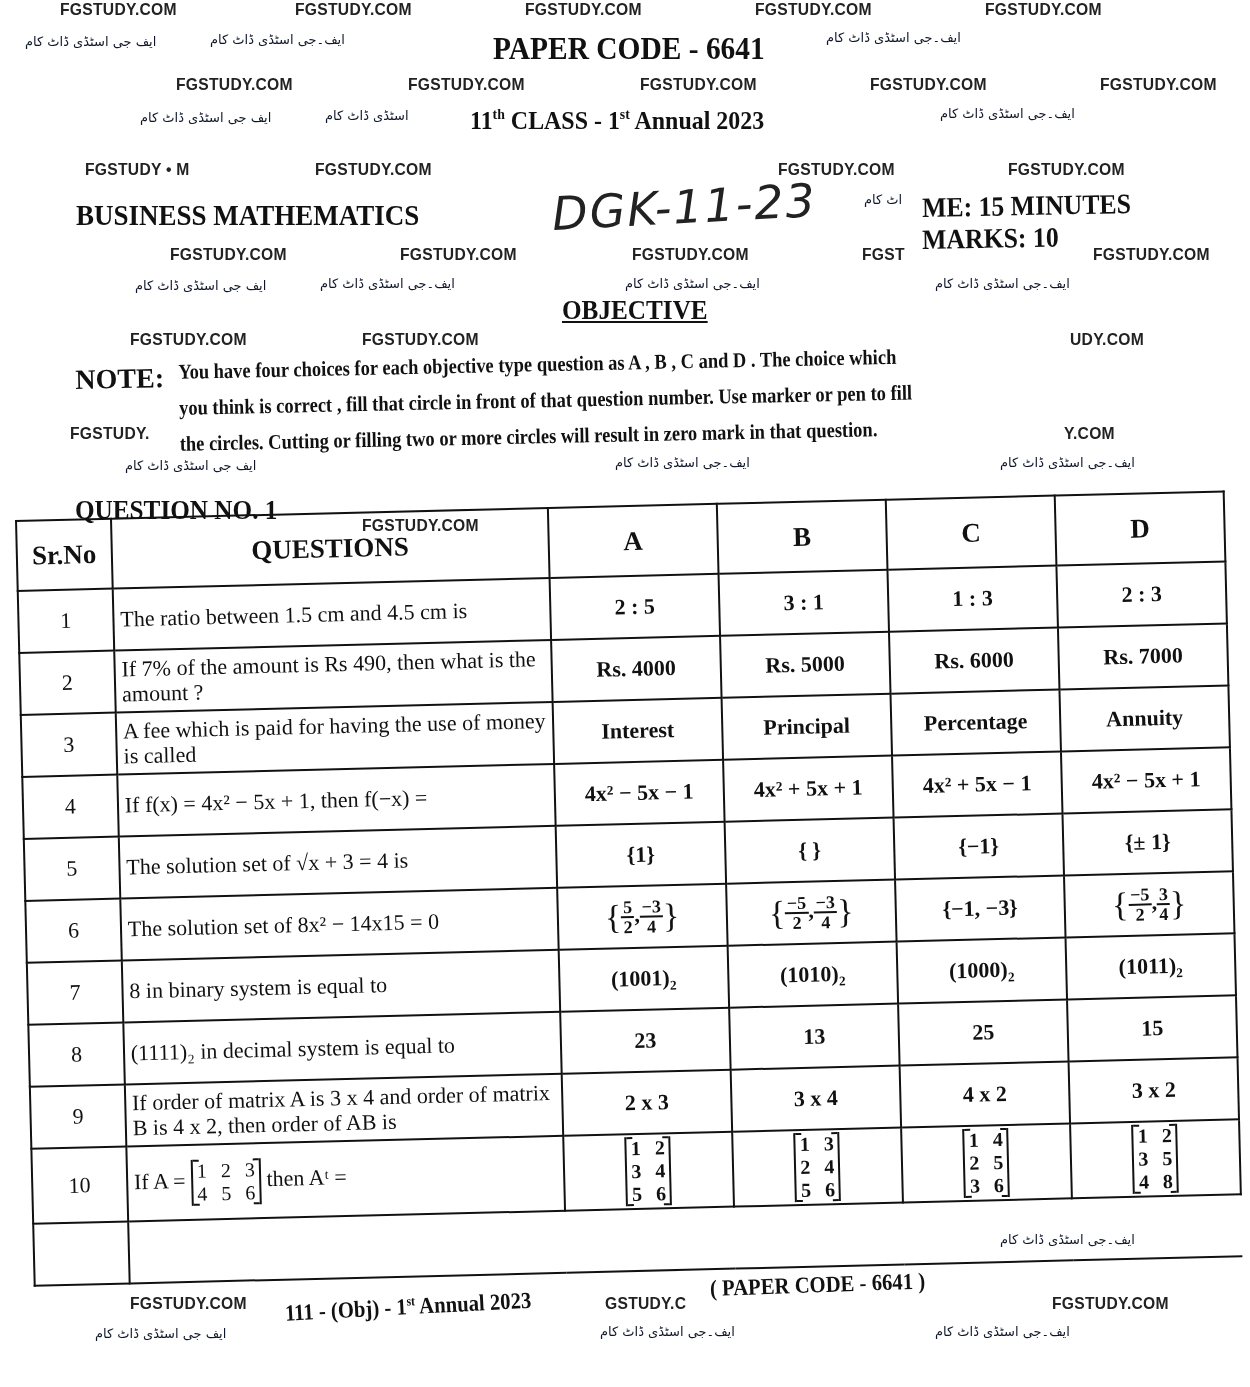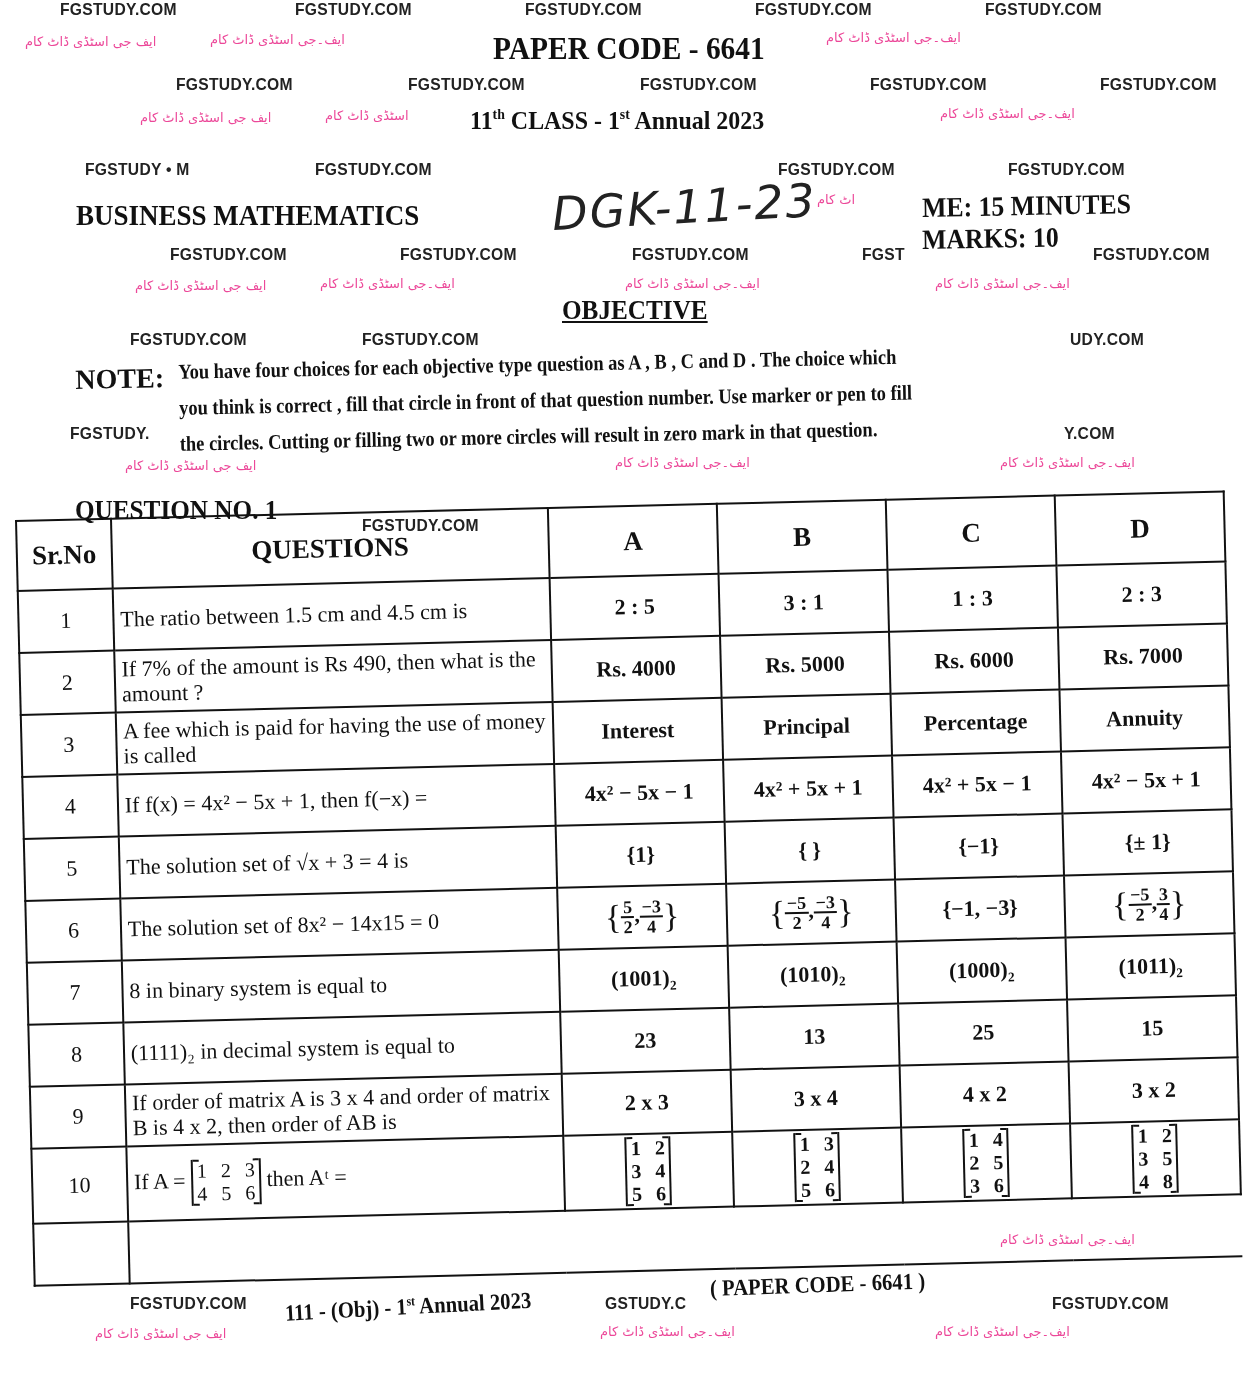--- a/index.html
+++ b/index.html
@@ -1,18 +1,18 @@
 <!DOCTYPE html>
 <html><head>
 <meta charset="utf-8">
 <style>
   html, body { margin:0; padding:0; background:#ffffff; }
   body { width:1250px; height:1387px; position:relative; overflow:hidden; color:#111; font-family:"Liberation Serif", serif; }
   .wm { position:absolute; font-family:"Liberation Sans", sans-serif; font-weight:bold; font-size:17px; color:#222; letter-spacing:0.3px; transform:scaleX(0.92); transform-origin:left; white-space:nowrap; }
-  .ur { position:absolute; font-family:"DejaVu Sans", sans-serif; font-size:13px; color:#ec4899; white-space:nowrap; direction:rtl; }
+  .ur { position:absolute; font-family:"DejaVu Sans", sans-serif; font-size:13px; color:#0f172a; white-space:nowrap; direction:rtl; }
   .title { position:absolute; font-family:"Liberation Serif", serif; font-weight:bold; white-space:nowrap; color:#111; }
   .hand { position:absolute; font-family:"DejaVu Sans", sans-serif; font-style:italic; font-size:46px; font-weight:300; color:#222; transform:rotate(-3deg); letter-spacing:2px; }
   .note { position:absolute; left:75px; top:360px; width:1040px; transform:rotate(-1.2deg); transform-origin:left top; }
   .note-label { font-family:"Liberation Serif", serif; font-weight:bold; font-size:28px; position:absolute; left:0; top:4px; }
   .note-line { position:absolute; left:103px; font-family:"Liberation Serif", serif; font-weight:bold; font-size:21px; white-space:nowrap; transform:scaleX(0.88); transform-origin:left; }
   .sheet { position:absolute; left:15px; top:520px; width:1215px; transform:rotate(-1.4deg); transform-origin:left top; }
   table.q { border-collapse:collapse; width:1210px; font-family:"Liberation Serif", serif; }
   table.q td, table.q th { border:2px solid #111; padding:2px 6px; vertical-align:middle; }
   table.q th { font-weight:bold; font-size:27px; height:64px; }
   table.q td { height:56px; font-size:22px; }
@@ -57,21 +57,21 @@
 </div>
 <div class="ur" style="left:940px;top:106px">ایف۔جی اسٹڈی ڈاٹ کام</div>
 
 <div class="wm" style="left:85px;top:160px">FGSTUDY • M</div>
 <div class="wm" style="left:315px;top:160px">FGSTUDY.COM</div>
 <div class="wm" style="left:778px;top:160px">FGSTUDY.COM</div>
 <div class="wm" style="left:1008px;top:160px">FGSTUDY.COM</div>
 
 <div class="title" style="left:76px;top:198px;font-size:30px;transform:scaleX(0.9);transform-origin:left">BUSINESS MATHEMATICS</div>
 <div class="hand" style="left:552px;top:180px">DGK-11-23</div>
-<div class="ur" style="left:817px;top:192px">اٹ کام</div>
+<div class="ur" style="left:864px;top:192px">اٹ کام</div>
 <div class="title" style="left:922px;top:192px;font-size:28px;transform:scaleX(0.92) rotate(-1deg);transform-origin:left">ME: 15 MINUTES</div>
 <div class="title" style="left:922px;top:224px;font-size:28px;transform:scaleX(0.92) rotate(-1deg);transform-origin:left">MARKS: 10</div>
 
 <div class="wm" style="left:170px;top:245px">FGSTUDY.COM</div>
 <div class="wm" style="left:400px;top:245px">FGSTUDY.COM</div>
 <div class="wm" style="left:632px;top:245px">FGSTUDY.COM</div>
 <div class="wm" style="left:862px;top:245px">FGST</div>
 <div class="wm" style="left:1093px;top:245px">FGSTUDY.COM</div>
 
 <div class="ur" style="left:135px;top:278px">ایف جی اسٹڈی ڈاٹ کام</div>

